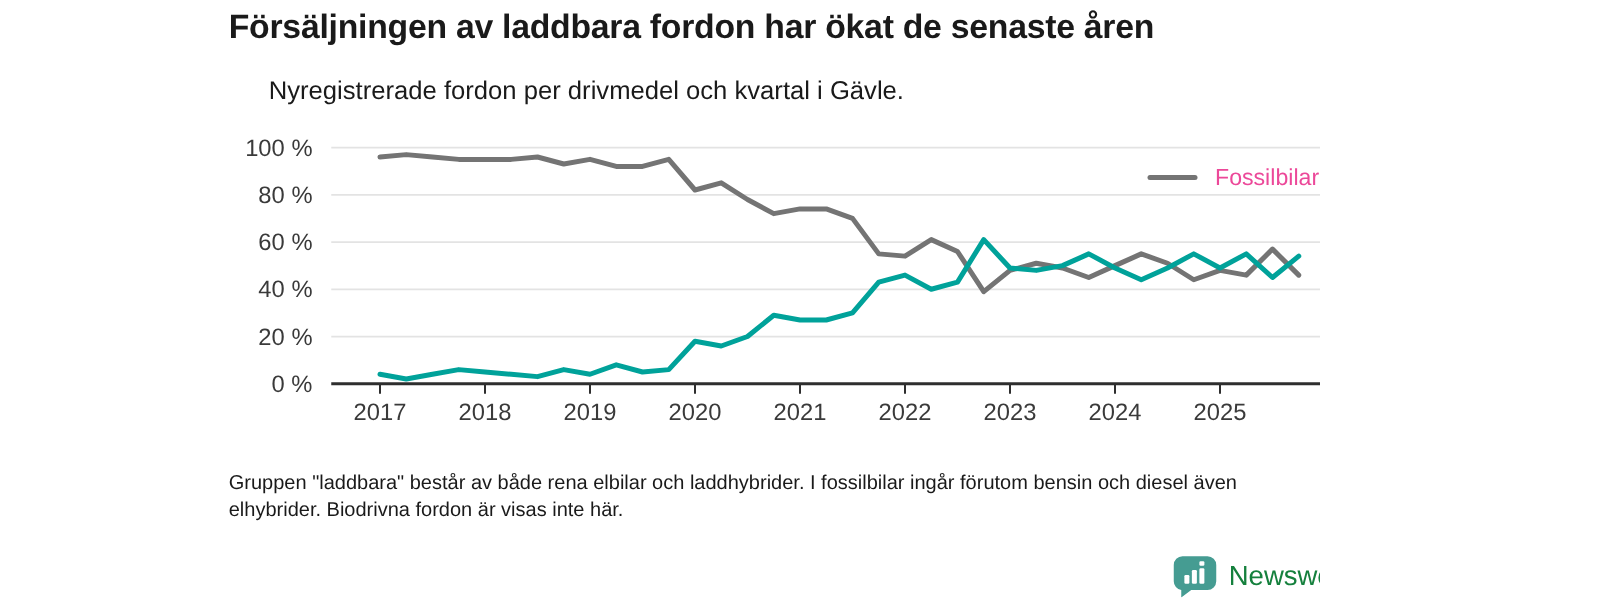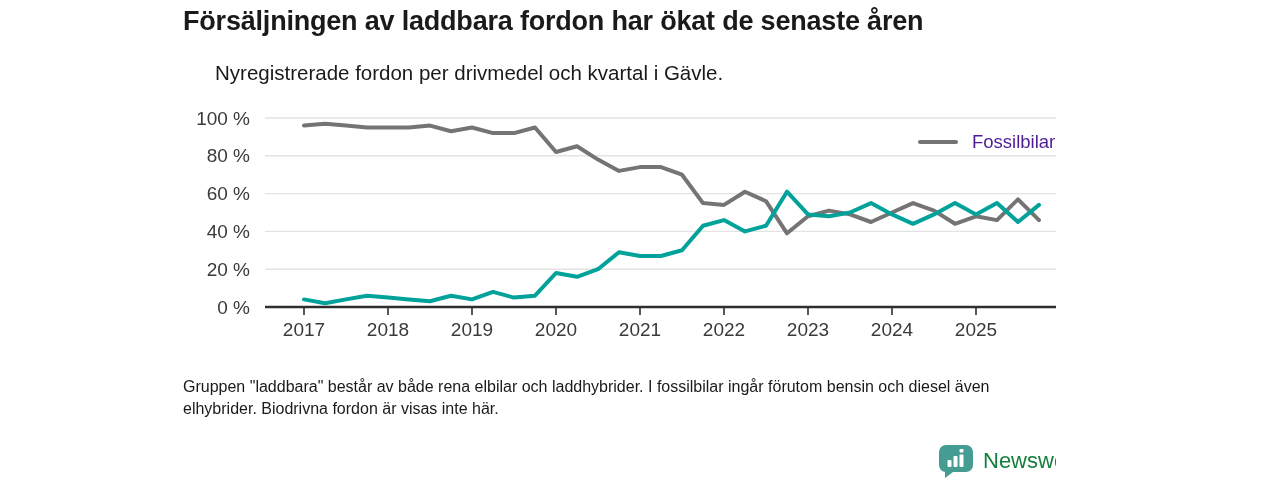--- a/index.html
+++ b/index.html
@@ -5,21 +5,21 @@
   html,body{margin:0;padding:0;background:#fff;}
   .page{position:relative;width:1056px;height:480px;background:#ffffff;overflow:hidden;
         font-family:"Liberation Sans", sans-serif;color:#1a1a1a;}
   .title{position:absolute;left:183px;top:6px;font-size:27px;font-weight:700;letter-spacing:-0.2px;}
   .subtitle{position:absolute;left:183px;top:61px;font-size:20.5px;font-weight:400;margin-left:32px;}
   .chart-wrap{position:absolute;left:183px;top:105px;width:914px;height:240px;}
   .chart-wrap svg{font-family:"Liberation Sans", sans-serif;}
   .legend{position:absolute;left:735px;top:23px;}
   .legend-row{display:flex;align-items:center;height:28px;}
   .swatch{width:40px;height:4.5px;border-radius:2px;margin-right:14px;background:#999;}
-  .legend-label{font-size:18.5px;color:#4c1d95;white-space:nowrap;}
+  .legend-label{font-size:18.5px;color:#ec4899;white-space:nowrap;}
   .footer-note{position:absolute;left:183px;top:376px;width:872px;font-size:16px;line-height:1.35;color:#1a1a1a;}
   .brand{position:absolute;left:938px;top:444px;display:flex;align-items:center;cursor:pointer;}
   .brand-name{font-size:22px;font-weight:500;color:#459c92;margin-left:9px;}
 </style>
 </head>
 <body>
 
 <div class="page">
 
   <div class="title">Försäljningen av laddbara fordon har ökat de senaste åren</div>

